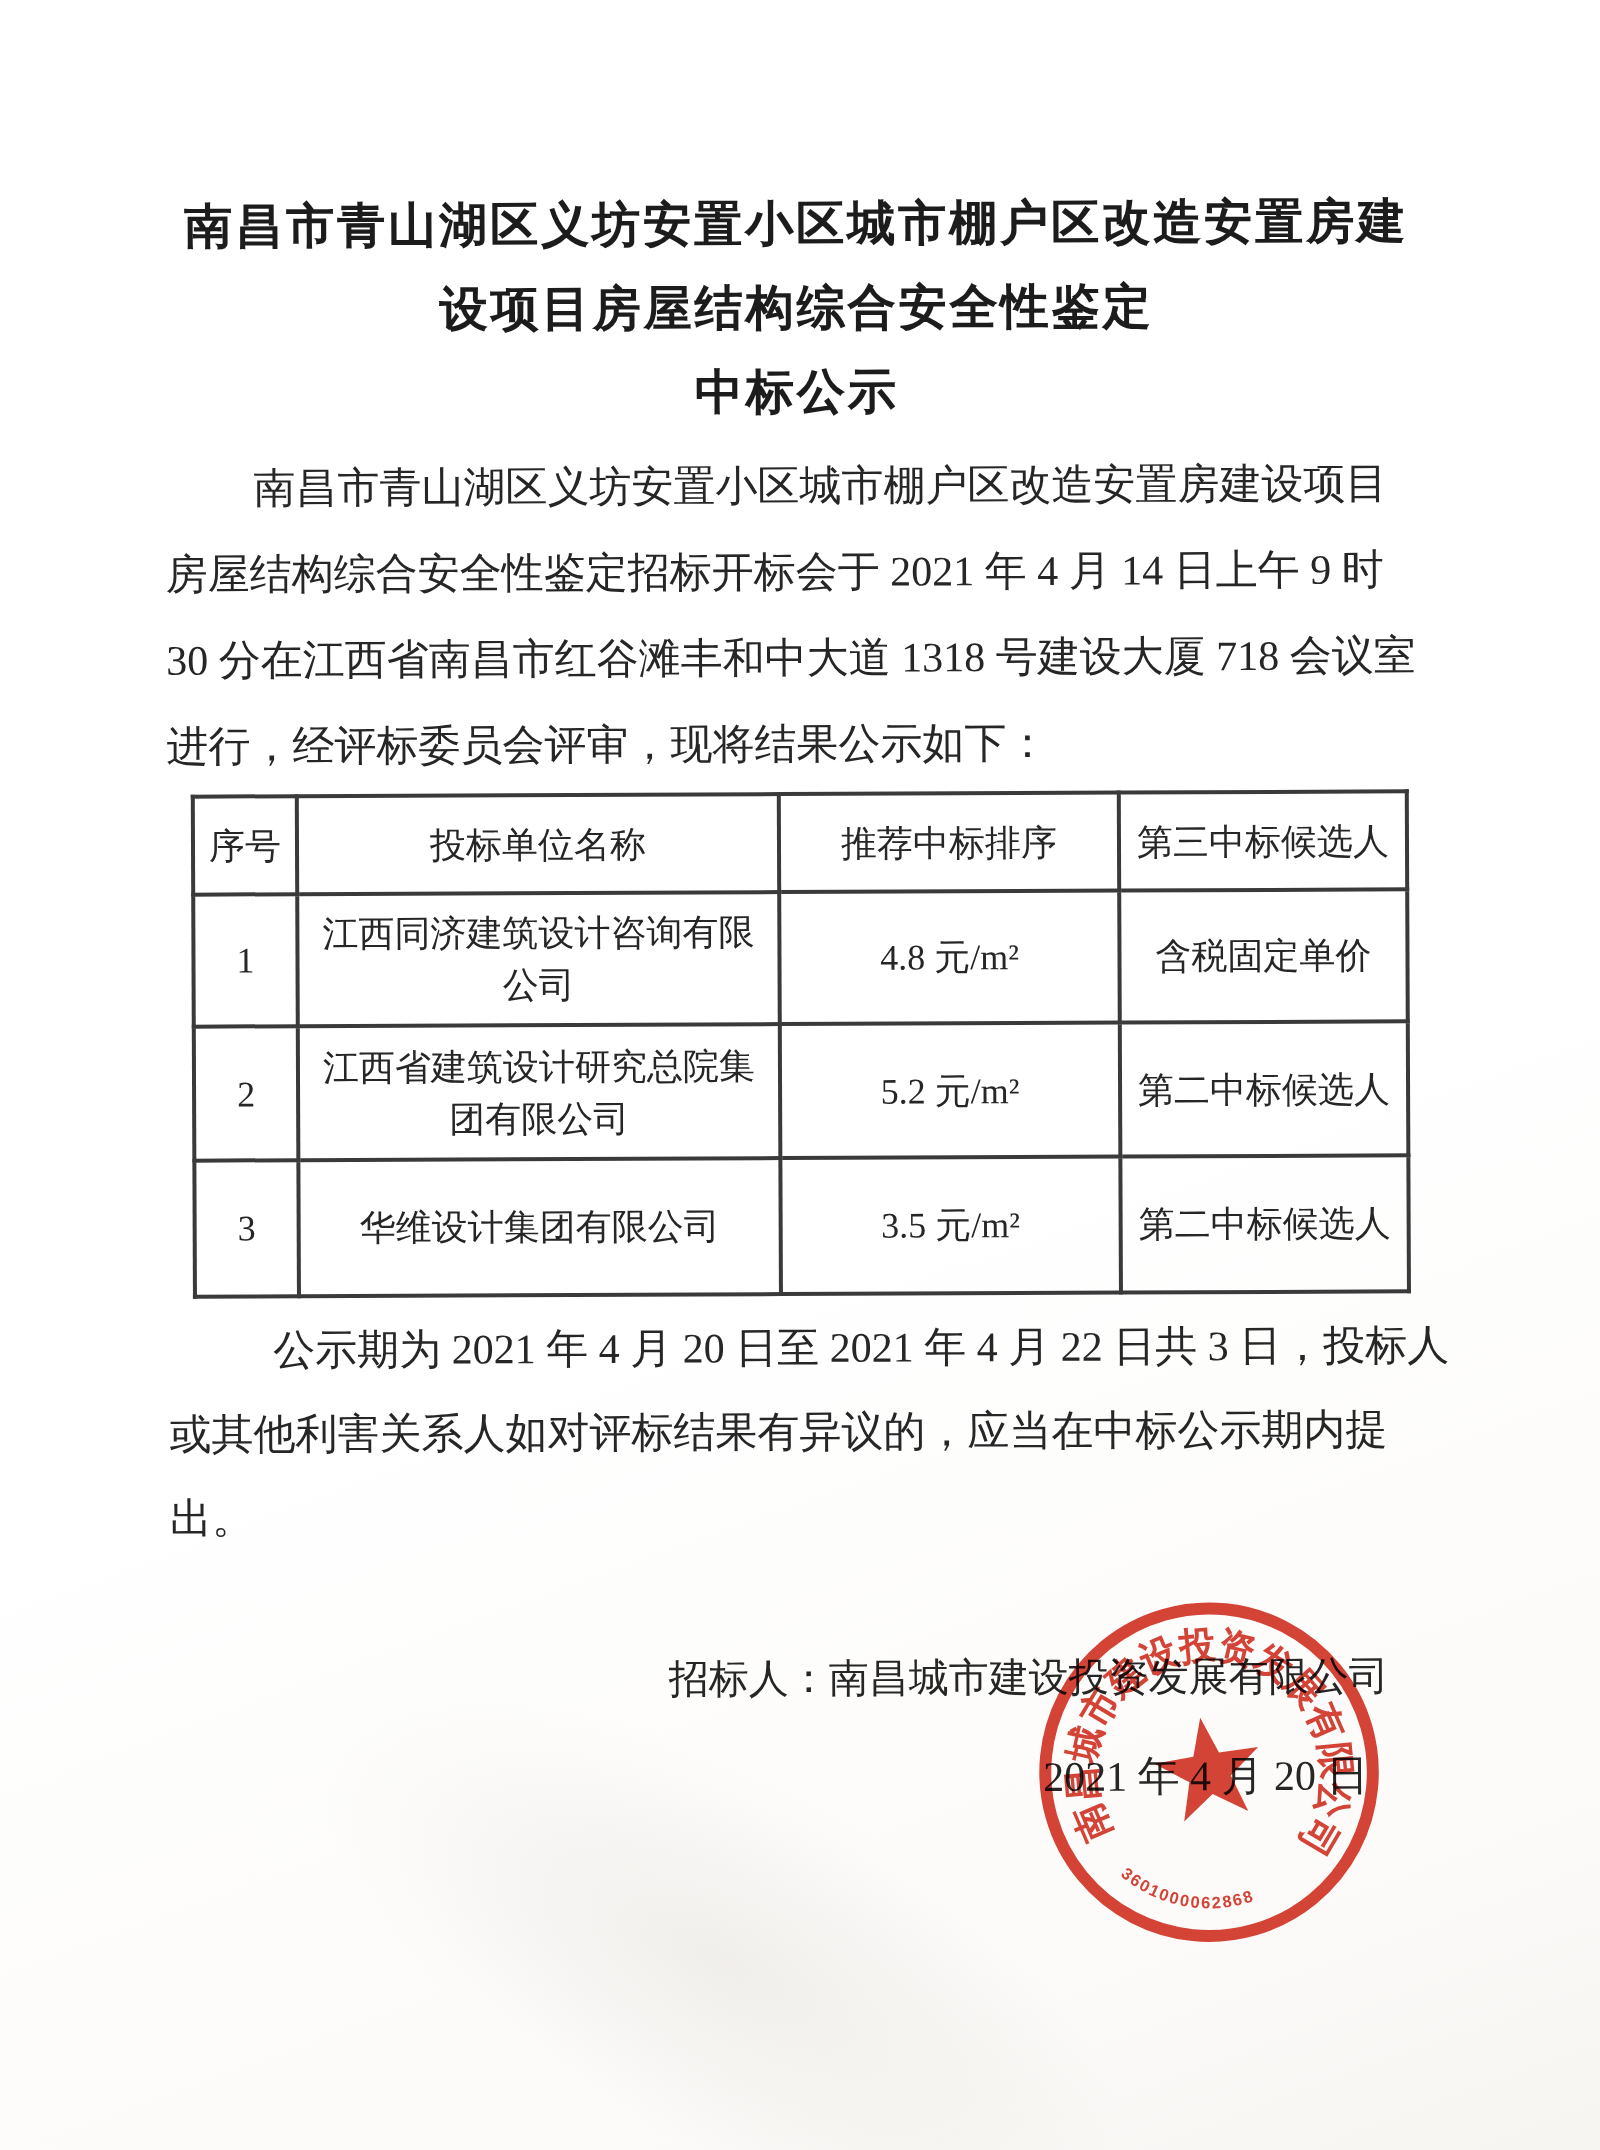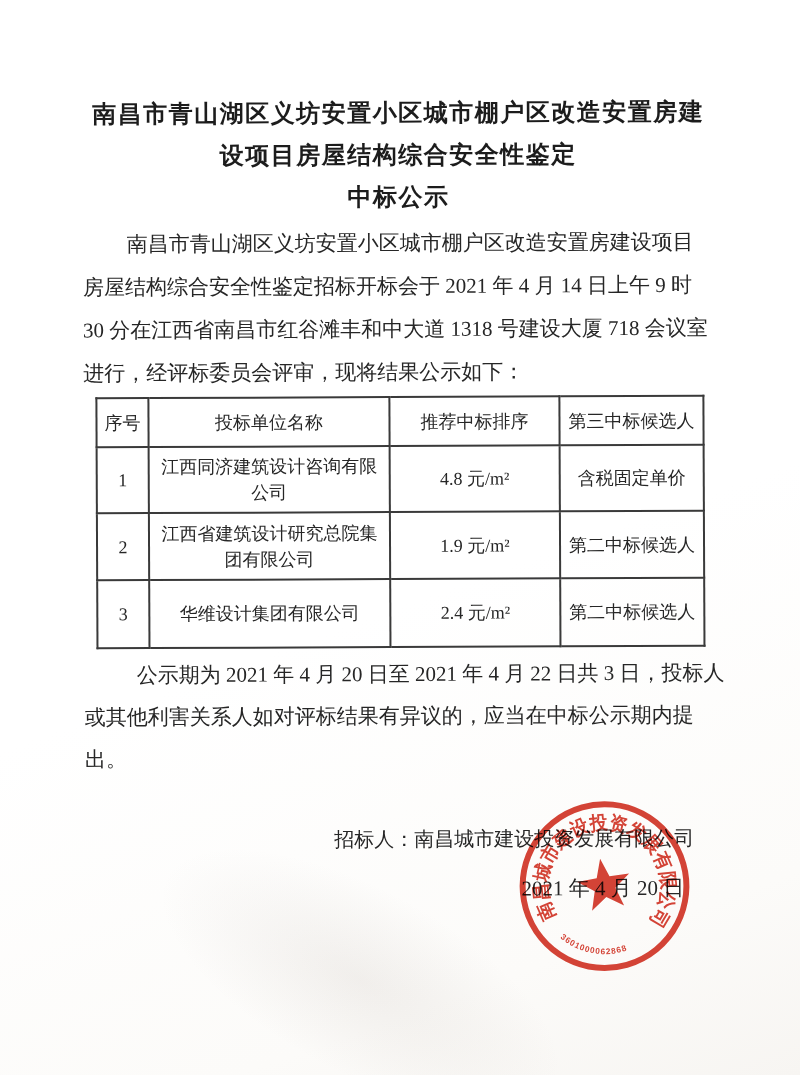--- a/index.html
+++ b/index.html
@@ -104,27 +104,27 @@
       <tbody>
         <tr class="r1">
           <td>1</td>
           <td>江西同济建筑设计咨询有限公司</td>
           <td>4.8 元/m²</td>
           <td>含税固定单价</td>
         </tr>
         <tr class="r2">
           <td>2</td>
           <td>江西省建筑设计研究总院集团有限公司</td>
-          <td>1.9 元/m²</td>
+          <td>5.2 元/m²</td>
           <td>第二中标候选人</td>
         </tr>
         <tr class="r3">
           <td>3</td>
           <td>华维设计集团有限公司</td>
-          <td>2.4 元/m²</td>
+          <td>3.5 元/m²</td>
           <td>第二中标候选人</td>
         </tr>
       </tbody>
     </table>
 
     <div class="para para2">
       <div class="line indent">公示期为 2021 年 4 月 20 日至 2021 年 4 月 22 日共 3 日，投标人</div>
       <div class="line">或其他利害关系人如对评标结果有异议的，应当在中标公示期内提</div>
       <div class="line">出。</div>
     </div>

